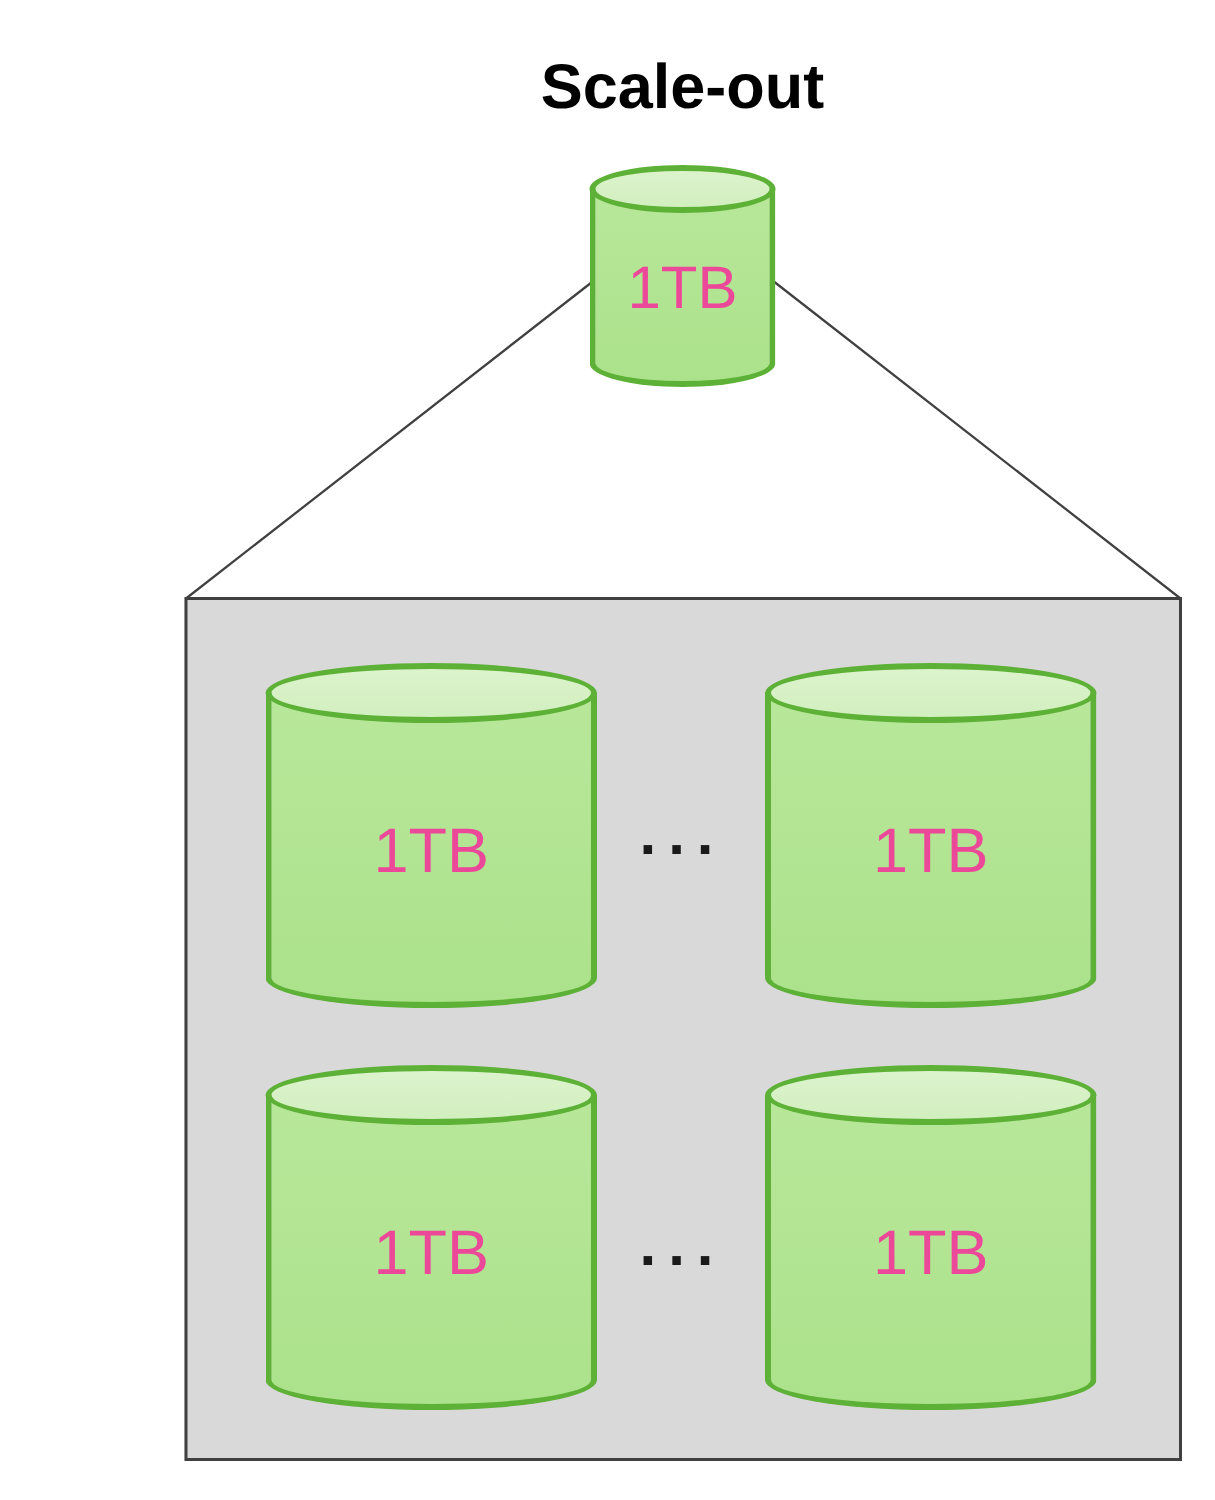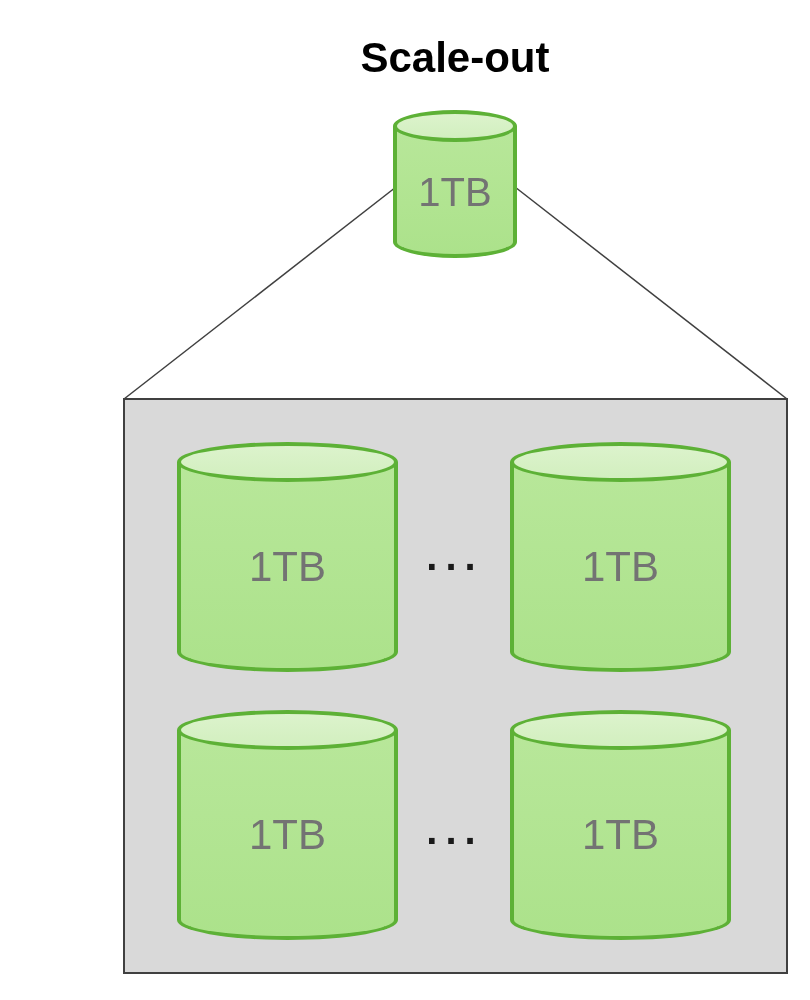--- a/index.html
+++ b/index.html
@@ -73,21 +73,21 @@
     box-sizing: border-box;
   }
   .cyl-label {
     position: absolute;
     left: 0;
     right: 0;
     bottom: 0;
     display: flex;
     align-items: center;
     justify-content: center;
-    color: #737373;
+    color: #ec4899;
     font-size: 42px;
     font-weight: 400;
   }
   
   .cyl-large { width: 221px; height: 230px; }
   .cyl-large .cyl-body { top: 20px; border-radius: 0 0 50% 50% / 0 0 20px 20px; }
   .cyl-large .cyl-top  { height: 40px; }
   .cyl-large .cyl-label { top: 20px; }
   
   .cyl-small { width: 124px; height: 148px; }

